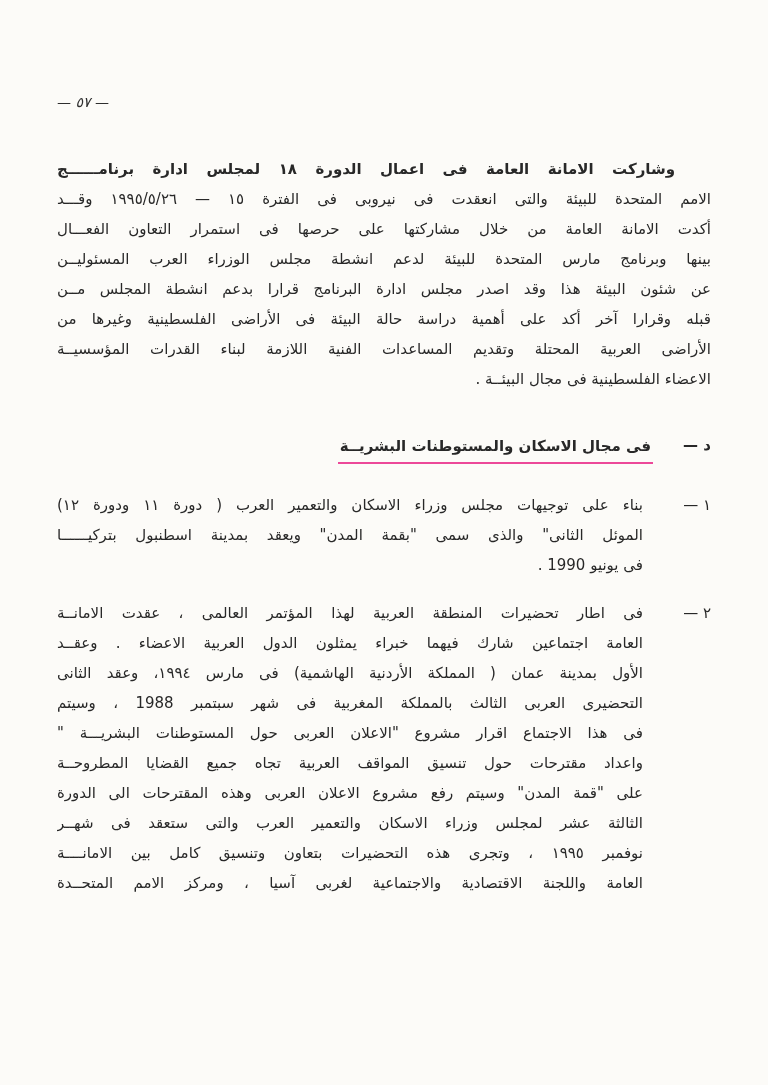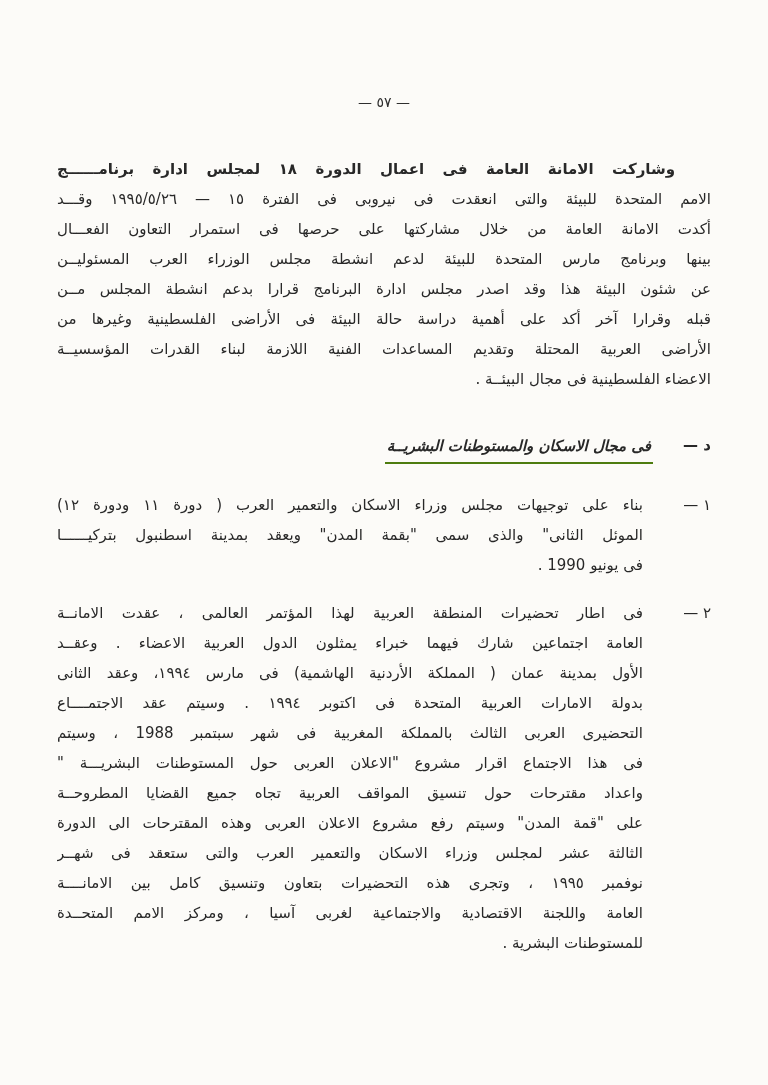--- a/index.html
+++ b/index.html
@@ -11,24 +11,25 @@
   }
   .page {
     width: 768px;
     height: 1085px;
     direction: rtl;
     color: #282828;
     padding: 0 57px;
   }
   .page-number {
     padding-top: 94px;
-    text-align: center;
+    text-align: left;
     font-size: 14px;
     letter-spacing: 1px;
     color: #2e2e2e;
+    font-style: italic;
   }
   .para { margin-top: 44px; }
   .line {
     height: 30px;
     line-height: 30px;
     font-size: 15px;
     text-align: justify;
     text-align-last: justify;
     overflow: hidden;
     white-space: normal;
@@ -39,24 +40,23 @@
   .section-heading {
     margin-top: 42px;
     display: flex;
     align-items: flex-start;
     gap: 18px;
     font-size: 15px;
     font-weight: bold;
   }
   .sec-marker { width: 40px; flex-shrink: 0; }
   .sec-title {
-    border-bottom: 2px solid #4d7c0f;
+    border-bottom: 2px solid #ec4899;
     padding: 0 2px 6px 2px;
     line-height: 1.35;
-    font-style: italic;
   }
 
   .list-item { display: flex; margin-top: 26px; }
   .list-item.second { margin-top: 18px; }
   .item-marker {
     width: 68px;
     flex-shrink: 0;
     font-size: 15px;
     line-height: 30px;
   }
@@ -93,25 +93,23 @@
       <div class="line short">فى يونيو 1990 .</div>
     </div>
   </div>
 
   <div class="list-item second">
     <div class="item-marker">٢ —</div>
     <div class="item-body">
       <div class="line">فى اطار تحضيرات المنطقة العربية لهذا المؤتمر العالمى ، عقدت الامانــة</div>
       <div class="line">العامة اجتماعين شارك فيهما خبراء يمثلون الدول العربية الاعضاء . وعقــد</div>
       <div class="line">الأول بمدينة عمان ( المملكة الأردنية الهاشمية) فى مارس ١٩٩٤، وعقد الثانى</div>
-      <div class="line">بدولة الامارات العربية المتحدة فى اكتوبر ١٩٩٤ . وسيتم عقد الاجتمــــاع</div>
       <div class="line">التحضيرى العربى الثالث بالمملكة المغربية فى شهر سبتمبر 1988 ، وسيتم</div>
       <div class="line">فى هذا الاجتماع اقرار مشروع "الاعلان العربى حول المستوطنات البشريـــة "</div>
       <div class="line">واعداد مقترحات حول تنسيق المواقف العربية تجاه جميع القضايا المطروحــة</div>
       <div class="line">على "قمة المدن" وسيتم رفع مشروع الاعلان العربى وهذه المقترحات الى الدورة</div>
       <div class="line">الثالثة عشر لمجلس وزراء الاسكان والتعمير العرب والتى ستعقد فى شهــر</div>
       <div class="line">نوفمبر ١٩٩٥ ، وتجرى هذه التحضيرات بتعاون وتنسيق كامل بين الامانــــة</div>
       <div class="line">العامة واللجنة الاقتصادية والاجتماعية لغربى آسيا ، ومركز الامم المتحــدة</div>
-      <div class="line short">للمستوطنات البشرية .</div>
     </div>
   </div>
 
 </div>
 
 </body></html>

